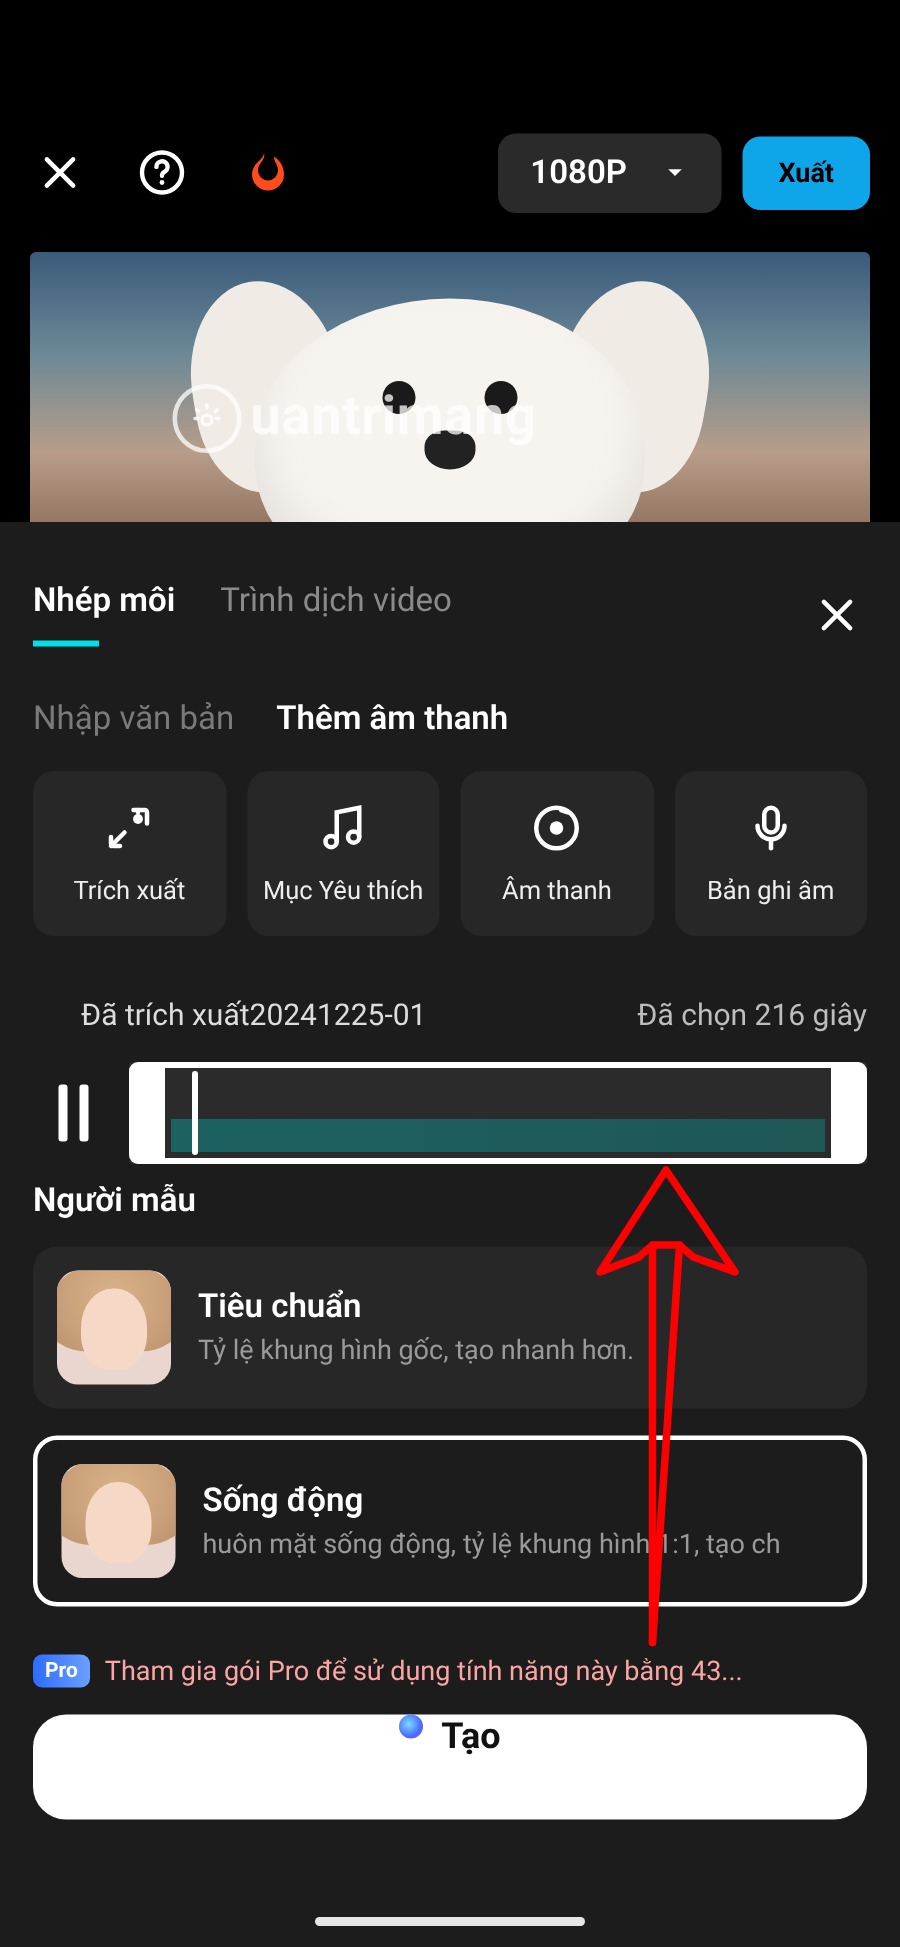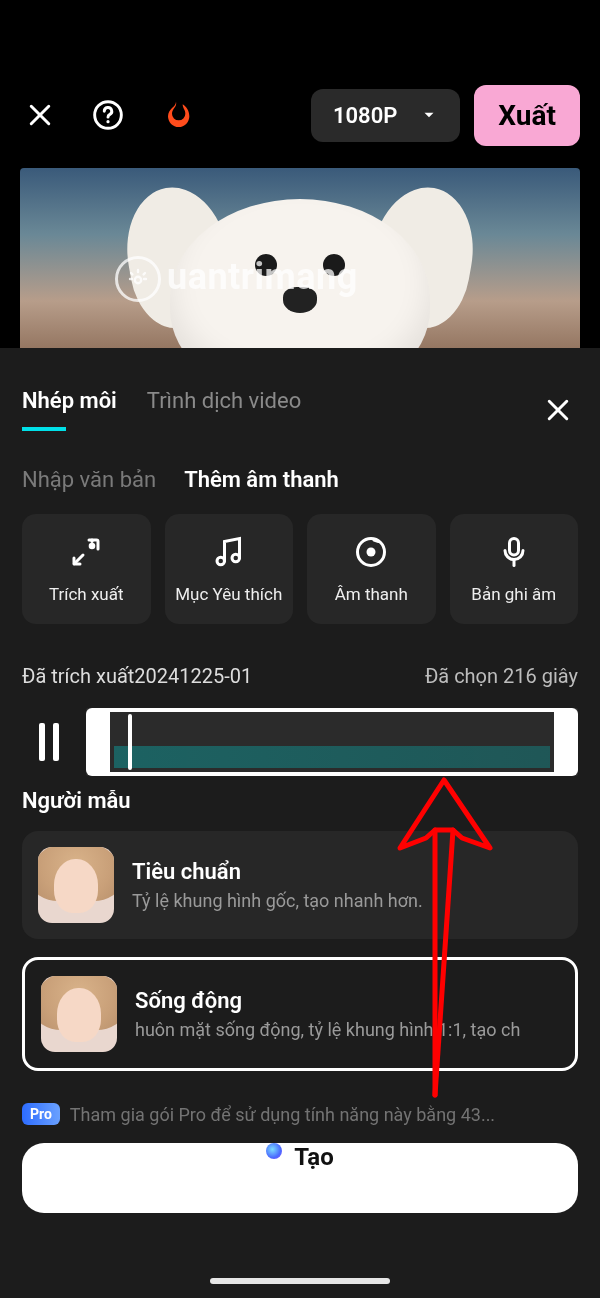--- a/index.html
+++ b/index.html
@@ -5,21 +5,21 @@
   * { box-sizing: border-box; margin: 0; padding: 0; }
   html, body { width: 600px; height: 1298px; background: #000; font-family: -apple-system, BlinkMacSystemFont, "Segoe UI", Roboto, Helvetica, Arial, sans-serif; color: #fff; overflow: hidden; }
   .app { width: 600px; height: 1298px; display: flex; flex-direction: column; background: #000; position: relative; }
   
   .topbar { display: flex; align-items: center; padding: 0 20px; height: 90px; margin-top: 70px; }
   .topbar .left { display: flex; align-items: center; gap: 28px; }
   .topbar .spacer { flex: 1; }
   .icon-btn { width: 40px; height: 40px; display: flex; align-items: center; justify-content: center; color: #fff; }
   .flame { color: #ff4c1c; }
   .res-btn { background: #2a2a2a; border-radius: 12px; padding: 14px 22px; display: flex; align-items: center; gap: 23px; font-size: 22px; font-weight: 600; color: #fff; margin-right: 14px; }
-  .export-btn { background: #f9a8d4; color: #000; font-weight: 700; font-size: 28px; border-radius: 12px; padding: 14px 24px; }
+  .export-btn { background: #0ea5e9; color: #000; font-weight: 700; font-size: 18px; border-radius: 12px; padding: 14px 24px; }
   
   .preview { margin: 8px 20px 0 20px; height: 190px; border-radius: 4px; overflow: hidden; position: relative; background: linear-gradient(180deg, #3a5a7a 0%, #6a8896 35%, #b79d8a 70%, #8e6f5a 100%); }
   .dog { position: absolute; left: 50%; top: 50%; transform: translate(-50%,-40%); width: 360px; height: 260px; }
   .dog-body { position: absolute; left: 50%; top: 50%; transform: translate(-50%,-45%); width: 260px; height: 200px; background: #f7f3ee; border-radius: 50% 50% 45% 45%; box-shadow: inset 0 -20px 30px rgba(0,0,0,.08); }
   .dog-ear { position: absolute; width: 100px; height: 140px; background: #f0ece5; border-radius: 50% 50% 40% 40%; }
   .dog-ear.l { left: 8px; top: 28px; transform: rotate(-10deg); }
   .dog-ear.r { right: 8px; top: 28px; transform: rotate(10deg); }
   .dog-eye { position: absolute; width: 22px; height: 22px; background: #1a1a1a; border-radius: 50%; top: 95px; }
   .dog-eye.l { left: 135px; }
   .dog-eye.r { right: 135px; }
@@ -36,21 +36,21 @@
   .sheet-close { margin-left: auto; }
   .subtabs { display: flex; gap: 28px; padding: 36px 22px 0 22px; }
   .subtab { font-size: 22px; color: #7a7a7a; }
   .subtab.active { color: #fff; font-weight: 600; }
   
   .actions { display: grid; grid-template-columns: repeat(4, 1fr); gap: 14px; padding: 22px 22px 0 22px; }
   .action { background: #272727; border-radius: 14px; height: 110px; display: flex; flex-direction: column; align-items: center; justify-content: center; gap: 14px; }
   .action-label { font-size: 17px; color: #eee; }
   .action svg { width: 36px; height: 36px; }
   
-  .clip-row { display: flex; justify-content: space-between; padding: 40px 22px 0 22px; font-size: 20px; color: #bdbdbd; }
+  .clip-row { display: flex; justify-content: space-between; padding: 40px 22px 0 22px; font-size: 20px; color: #bdbdbd; margin-left: 32px; }
   .clip-row .name { color: #ddd; }
   
   .wave-row { display: flex; align-items: stretch; gap: 10px; padding: 20px 22px 0 22px; height: 88px; }
   .pause-btn { width: 54px; display: flex; align-items: center; justify-content: center; }
   .pause-bars { display: flex; gap: 8px; }
   .pause-bars span { width: 6px; height: 38px; background: #fff; border-radius: 2px; }
   .wave { flex: 1; position: relative; background: #2b2b2b; border-radius: 2px; overflow: hidden; }
   .wave-handle { position: absolute; top: 0; bottom: 0; width: 24px; background: #fff; }
   .wave-handle.l { left: 0; border-top-left-radius: 6px; border-bottom-left-radius: 6px; }
   .wave-handle.r { right: 0; border-top-right-radius: 6px; border-bottom-right-radius: 6px; }
@@ -64,21 +64,21 @@
   .model-card.selected { background: #1c1c1c; border: 3px solid #fff; }
   .thumb { width: 76px; height: 76px; border-radius: 14px; background: #e9d7cf; overflow: hidden; flex-shrink: 0; position: relative; }
   .thumb-face { position: absolute; left: 50%; top: 50%; transform: translate(-50%,-48%); width: 44px; height: 54px; background: #f6d8c6; border-radius: 48% 48% 42% 42%; }
   .thumb-hair { position: absolute; left: -6px; right: -6px; top: -6px; height: 60px; background: radial-gradient(circle at 50% 40%, #d9b38a 0%, #c9a079 60%, #b8906c 100%); border-radius: 50% 50% 30% 30%; }
   .model-text { flex: 1; min-width: 0; }
   .model-name { font-size: 22px; font-weight: 600; margin-bottom: 6px; color: #fff; }
   .model-desc { font-size: 18px; color: #9a9a9a; white-space: nowrap; overflow: hidden; }
   
   .pro-row { display: flex; align-items: center; gap: 10px; padding: 32px 22px 0 22px; }
   .pro-badge { background: linear-gradient(90deg,#2d6cff,#6aa1ff); color: #fff; font-size: 14px; font-weight: 700; border-radius: 6px; padding: 3px 8px; }
-  .pro-text { font-size: 18px; color: #737373; white-space: nowrap; overflow: hidden; text-overflow: ellipsis; }
+  .pro-text { font-size: 18px; color: #fca5a5; white-space: nowrap; overflow: hidden; text-overflow: ellipsis; }
   .create-btn { margin: 18px 22px 0 22px; background: #fff; color: #111; border-radius: 22px; height: 70px; display: flex; justify-content: center; gap: 12px; font-size: 24px; font-weight: 700; }
   .orb { width: 16px; height: 16px; border-radius: 50%; background: radial-gradient(circle at 40% 40%, #7bdcff, #4a6bff 60%, #8a4bff 100%); }
   
   .home-ind { position: absolute; left: 50%; bottom: 14px; transform: translateX(-50%); width: 180px; height: 6px; background: #e6e6e6; border-radius: 3px; }
   
   .arrow { position: absolute; pointer-events: none; }
   svg { display: block; }
 </style>
 </head>
 <body>

